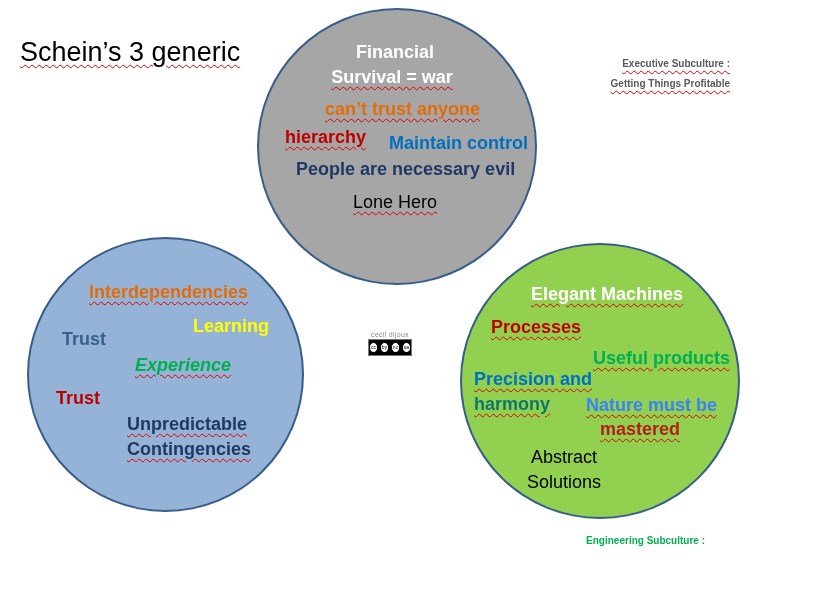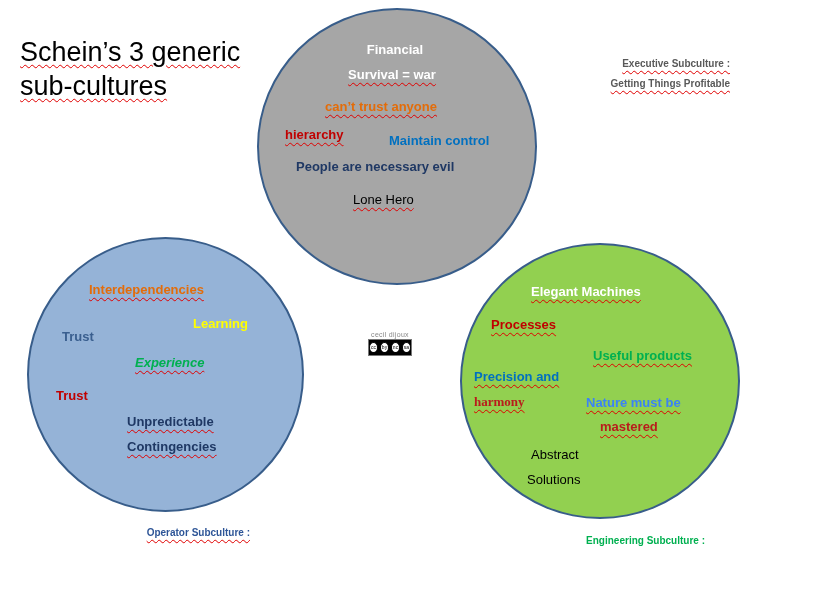--- a/index.html
+++ b/index.html
@@ -3,34 +3,33 @@
 <meta charset="utf-8">
 <style>
   html, body { margin: 0; padding: 0; background: #ffffff; }
   body { width: 815px; height: 612px; position: relative; overflow: hidden;
          font-family: "Liberation Sans", "DejaVu Sans", sans-serif; }
   .abs { position: absolute; white-space: nowrap; }
   .circle { position: absolute; border-radius: 50%; border: 2px solid #385d8a; box-sizing: border-box; }
   .b { font-weight: bold; }
   .sq { text-decoration: underline wavy #e00000; text-decoration-thickness: 1px; text-underline-offset: 3px; }
   .title { font-size: 27px; color: #000; line-height: 34px; }
-  .lbl { font-size: 13px; }
+  .lbl { font-size: 18px; }
   .cap { font-size: 10px; font-weight: bold; text-align: right; line-height: 20px; }
   .center { text-align: center; }
   .lic { position: absolute; left: 368px; top: 331px; width: 44px; }
   .lic-name { font-size: 7px; color: #888; text-align: center; letter-spacing: 0.3px; }
   .lic-badge { margin-top: 1px; height: 15px; background: #000; border: 1px solid #777; display: flex; align-items: center; justify-content: center; gap: 2px; }
   .lic-badge span { display: inline-block; width: 9px; height: 9px; border-radius: 50%; background: #fff; border: 1px solid #000; font-size: 5px; line-height: 9px; text-align: center; color: #000; }
 </style>
 </head>
 <body>
 
 <div class="abs title" style="left:20px; top:35px;">
   <div class="sq">Schein’s 3 generic</div>
-  <div class="sq">sub-cultures</div>
 </div>
 
 <div class="circle" style="left:257px; top:8px; width:280px; height:277px; background:#a6a6a6;"></div>
 
 <div class="abs lbl b center" style="left:340px; top:42px; width:110px; color:#fff;">Financial</div>
 <div class="abs lbl b center sq" style="left:322px; top:67px; width:140px; color:#fff;">Survival  = war</div>
 <div class="abs lbl b sq" style="left:325px; top:99px; color:#e36c09;">can’t trust anyone</div>
 <div class="abs lbl b sq" style="left:285px; top:127px; color:#c00000;">hierarchy</div>
 <div class="abs lbl b" style="left:389px; top:133px; color:#0070c0;">Maintain control</div>
 <div class="abs lbl b" style="left:296px; top:159px; color:#1f3864;">People are necessary evil</div>
@@ -45,30 +44,29 @@
 
 <div class="abs lbl b sq" style="left:89px; top:282px; color:#e36c09;">Interdependencies</div>
 <div class="abs lbl b" style="left:193px; top:316px; color:#ffff00;">Learning</div>
 <div class="abs lbl b" style="left:62px; top:329px; color:#3a5f8f;">Trust</div>
 <div class="abs lbl b sq" style="left:135px; top:355px; color:#00b050;font-style:italic;">Experience</div>
 <div class="abs lbl b" style="left:56px; top:388px; color:#c00000;">Trust</div>
 <div class="abs lbl b sq" style="left:127px; top:414px; color:#1f3864;">Unpredictable</div>
 <div class="abs lbl b sq" style="left:127px; top:439px; color:#1f3864;">Contingencies</div>
 
 <div class="abs cap" style="left:60px; top:523px; width:190px; color:#2e5597;">
-  <div class="sq">Operator Subculture :</div>
 </div>
 
 <div class="circle" style="left:460px; top:243px; width:280px; height:276px; background:#92d050;"></div>
 
 <div class="abs lbl b sq" style="left:531px; top:284px; color:#fff;">Elegant Machines</div>
 <div class="abs lbl b sq" style="left:491px; top:317px; color:#c00000;">Processes</div>
 <div class="abs lbl b sq" style="left:593px; top:348px; color:#00b050;">Useful products</div>
 <div class="abs lbl b sq" style="left:474px; top:369px; color:#0070c0;">Precision and</div>
-<div class="abs lbl b sq" style="left:474px; top:394px; color:#b91c1c;font-family:Liberation Serif, serif;">harmony</div>
+<div class="abs lbl b sq" style="left:474px; top:394px; color:#0f766e;">harmony</div>
 <div class="abs lbl b sq" style="left:586px; top:395px; color:#3b82f6;">Nature must be</div>
 <div class="abs lbl b sq" style="left:600px; top:419px; color:#b91c1c;">mastered</div>
 <div class="abs lbl" style="left:531px; top:447px; color:#000;">Abstract</div>
 <div class="abs lbl" style="left:527px; top:472px; color:#000;">Solutions</div>
 
 <div class="abs cap" style="left:505px; top:531px; width:200px; color:#00b050;">
   <div>Engineering Subculture :</div>
 </div>
 
 <div class="lic">

